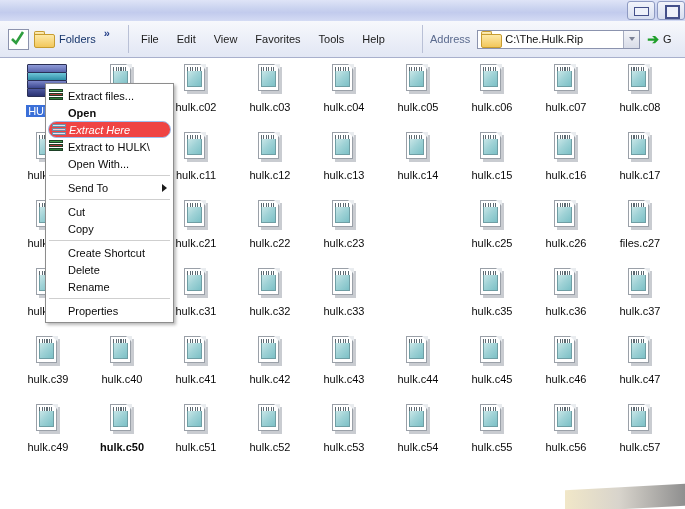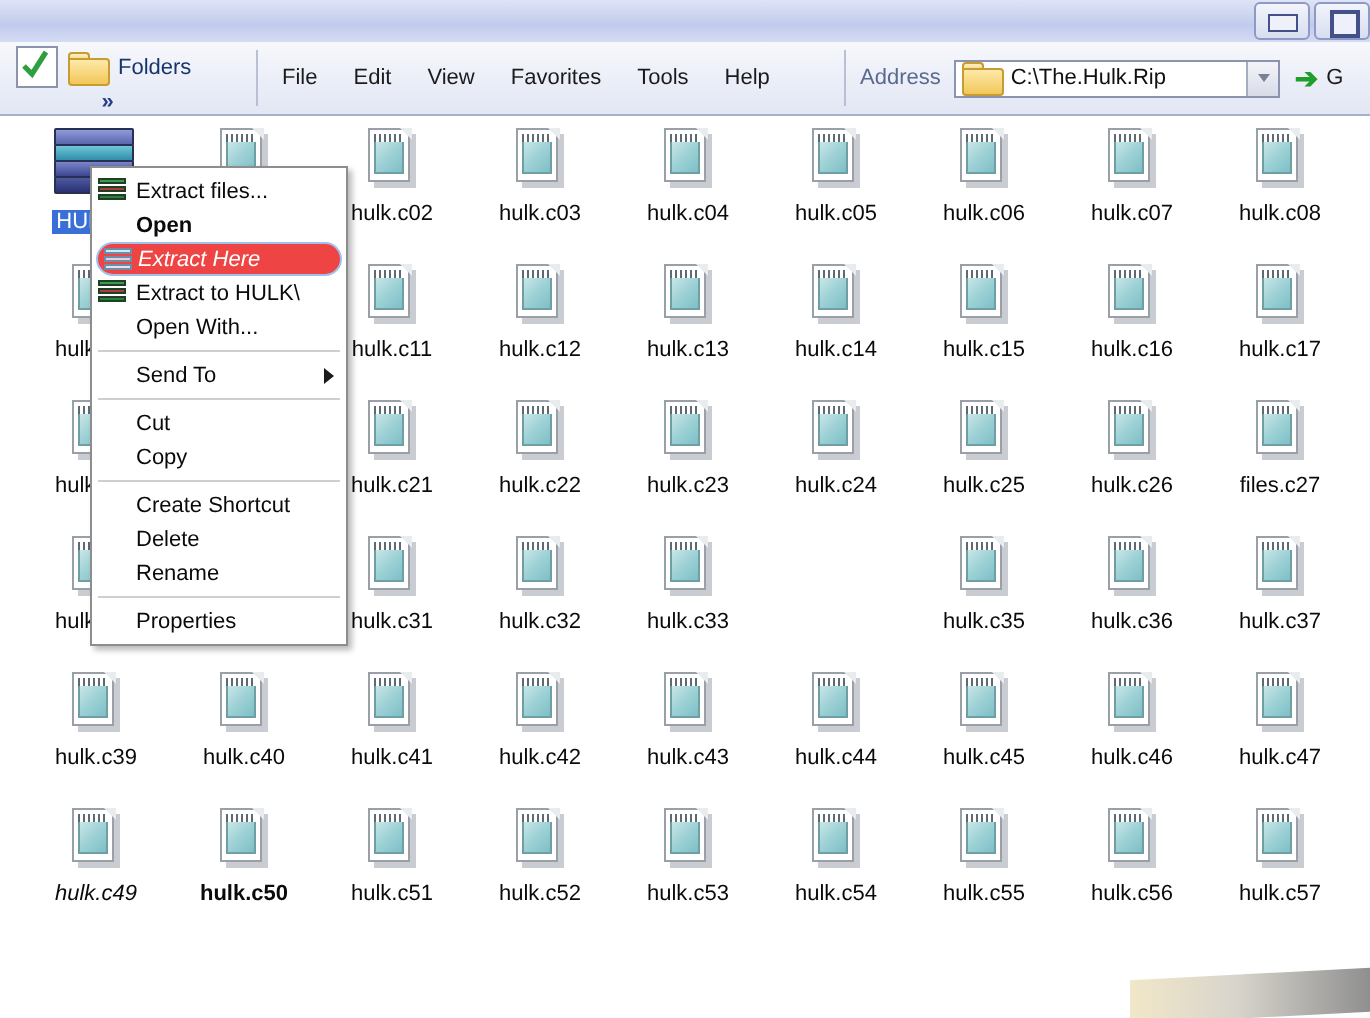--- a/index.html
+++ b/index.html
@@ -354,21 +354,21 @@
         <div class="glyph-min"></div>
       </div>
       <div class="tbtn">
         <div class="glyph-rest"></div>
       </div>
     </div>
   </div>
 
   <div class="toolbar">
 
-    <div class="tb-group" style="left:4px;flex-direction:column;">
+    <div class="tb-group" style="left:4px;">
       <div class="folders-btn">
         <span class="check-icon">
           <svg width="17" height="17" viewBox="0 0 17 17" style="position:absolute;left:0;top:0;">
             <path d="M3 9 L7 13 L14 2" stroke="#2f9e3f" stroke-width="2.6" fill="none"></path>
           </svg>
         </span>
         <span class="folder-icon">
           <span class="ftab"></span>
             <span class="fbody"></span>
         </span>
@@ -561,27 +561,20 @@
           <div class="spiral"></div>
           <div class="fold"></div>
         </div><div style="display: inline-block;"><div class="file-label">hulk.c22</div></div></div>
       <div class="file-cell" style="left: 308px; top: 142px;"><div class="doc-icon">
           <div class="shadow"></div>
           <div class="page"></div>
           <div class="inner"></div>
           <div class="spiral"></div>
           <div class="fold"></div>
         </div><div style="display: inline-block;"><div class="file-label">hulk.c23</div></div></div>
-      <div class="file-cell" style="left: 382px; top: 142px;"><div class="doc-icon">
-          <div class="shadow"></div>
-          <div class="page"></div>
-          <div class="inner"></div>
-          <div class="spiral"></div>
-          <div class="fold"></div>
-        </div><div style="display: inline-block;"><div class="file-label">hulk.c24</div></div></div>
       <div class="file-cell" style="left: 456px; top: 142px;"><div class="doc-icon">
           <div class="shadow"></div>
           <div class="page"></div>
           <div class="inner"></div>
           <div class="spiral"></div>
           <div class="fold"></div>
         </div><div style="display: inline-block;"><div class="file-label">hulk.c25</div></div></div>
       <div class="file-cell" style="left: 530px; top: 142px;"><div class="doc-icon">
           <div class="shadow"></div>
           <div class="page"></div>
@@ -714,21 +707,21 @@
           <div class="inner"></div>
           <div class="spiral"></div>
           <div class="fold"></div>
         </div><div style="display: inline-block;"><div class="file-label">hulk.c47</div></div></div>
       <div class="file-cell" style="left: 12px; top: 346px;"><div class="doc-icon">
           <div class="shadow"></div>
           <div class="page"></div>
           <div class="inner"></div>
           <div class="spiral"></div>
           <div class="fold"></div>
-        </div><div style="display: inline-block; font-style: italic;"><div class="file-label">hulk.c49</div></div></div>
+        </div><div style="display: inline-block;"><div class="file-label">hulk.c49</div></div></div>
       <div class="file-cell" style="left: 86px; top: 346px;"><div class="doc-icon">
           <div class="shadow"></div>
           <div class="page"></div>
           <div class="inner"></div>
           <div class="spiral"></div>
           <div class="fold"></div>
         </div><div style="display: inline-block; font-weight: bold;"><div class="file-label">hulk.c50</div></div></div>
       <div class="file-cell" style="left: 160px; top: 346px;"><div class="doc-icon">
           <div class="shadow"></div>
           <div class="page"></div>

